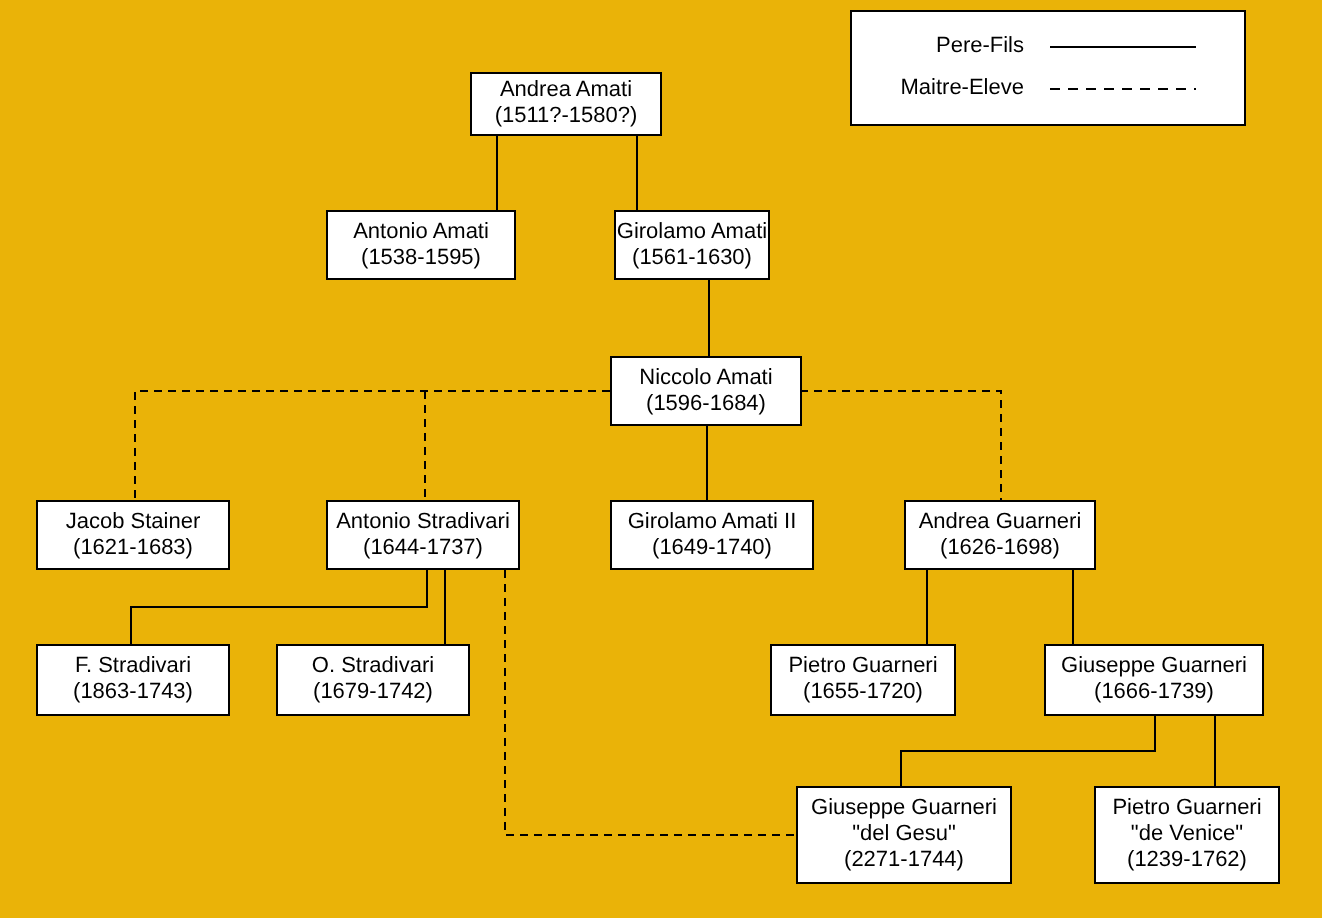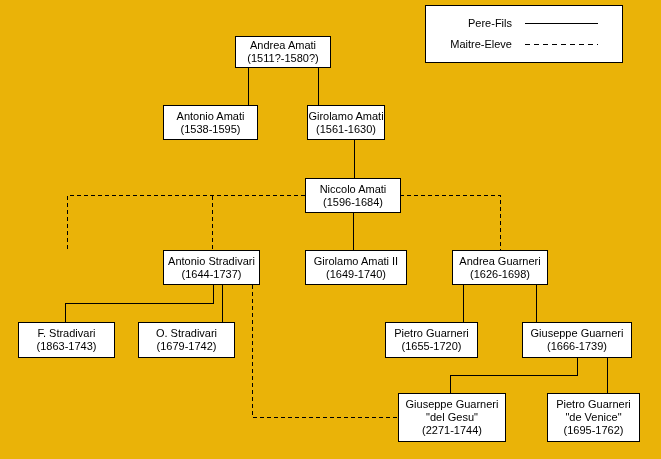--- a/index.html
+++ b/index.html
@@ -120,20 +120,24 @@
   <div class="node" style="left:307px;top:105px;width:78px;height:35px">
     <div>Girolamo Amati</div>
     <div>(1561-1630)</div>
   </div>
 
   <div class="node" style="left:305px;top:178px;width:96px;height:35px">
     <div>Niccolo Amati</div>
     <div>(1596-1684)</div>
   </div>
 
+  <div class="node" style="left:18px;top:250px;width:97px;height:35px">
+    <div>Jacob Stainer</div>
+    <div>(1621-1683)</div>
+  </div>
   <div class="node" style="left:163px;top:250px;width:97px;height:35px">
     <div>Antonio Stradivari</div>
     <div>(1644-1737)</div>
   </div>
   <div class="node" style="left:305px;top:250px;width:102px;height:35px">
     <div>Girolamo Amati II</div>
     <div>(1649-1740)</div>
   </div>
   <div class="node" style="left:452px;top:250px;width:96px;height:35px">
     <div>Andrea Guarneri</div>
@@ -158,16 +162,16 @@
   </div>
 
   <div class="node" style="left:398px;top:393px;width:108px;height:49px">
     <div>Giuseppe Guarneri</div>
     <div>"del Gesu"</div>
     <div>(2271-1744)</div>
   </div>
   <div class="node" style="left:547px;top:393px;width:93px;height:49px">
     <div>Pietro Guarneri</div>
     <div>"de Venice"</div>
-    <div>(1695-1762)</div>
+    <div>(1239-1762)</div>
   </div>
 
 </div>
 
 </body></html>

